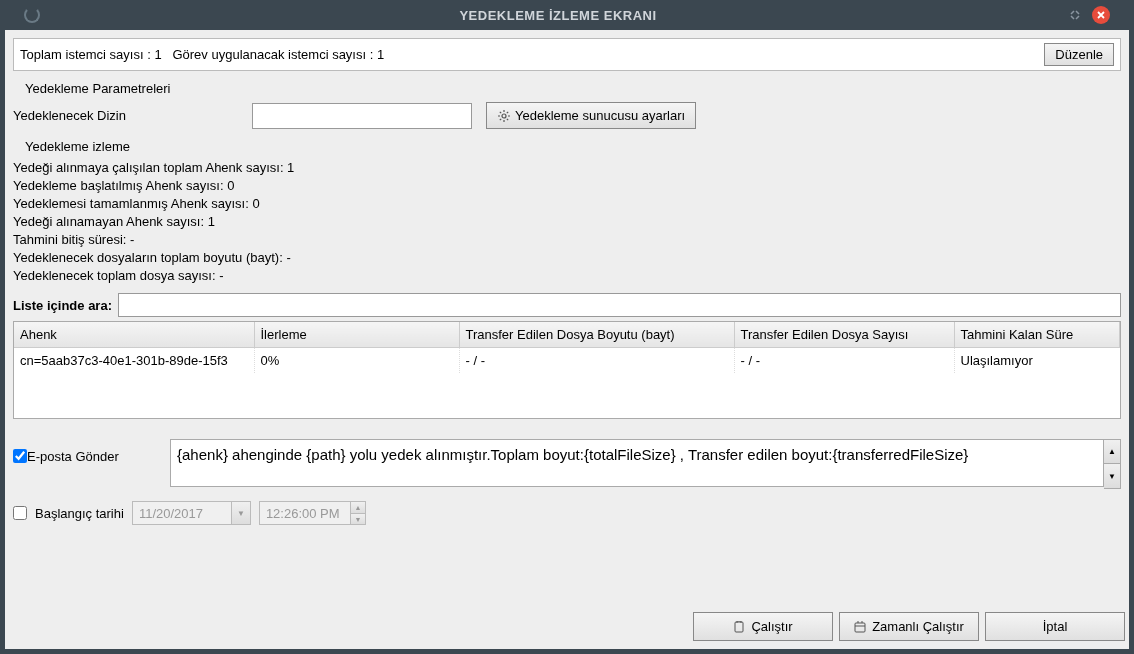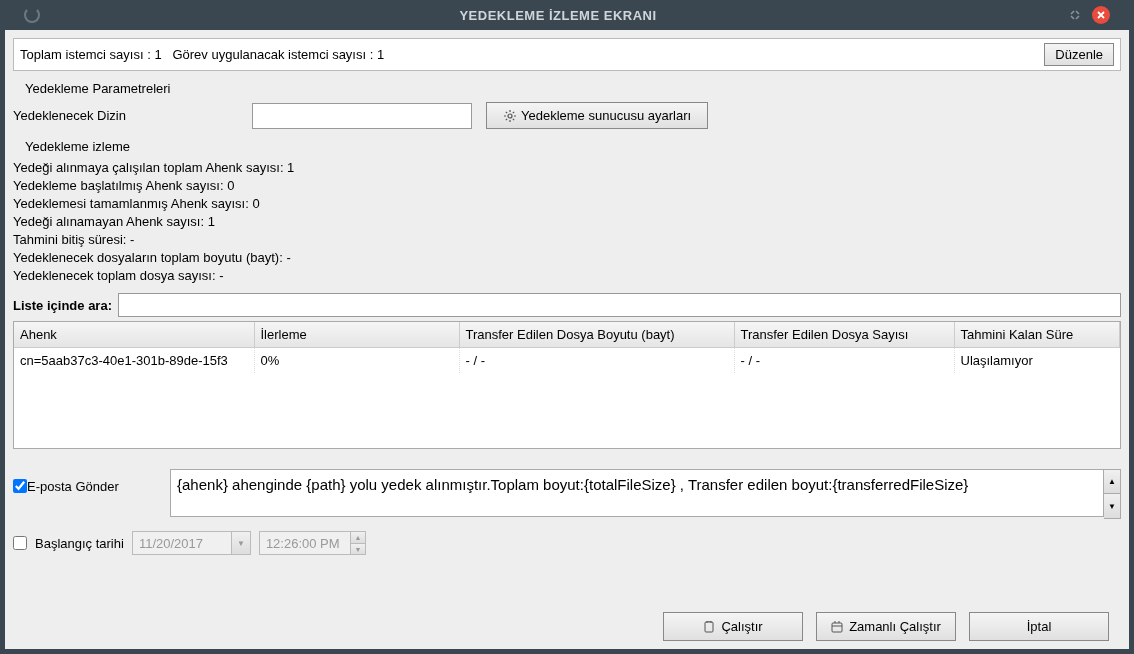--- a/index.html
+++ b/index.html
@@ -14,28 +14,28 @@
 .content { position: absolute; top: 30px; left: 5px; right: 5px; bottom: 5px; background: #eeeeee; padding: 8px; }
 .info-bar { background: #fff; border: 1px solid #bbb; padding: 4px 6px; display: flex; align-items: center; margin-bottom: 10px; }
 .info-bar-text { flex: 1; }
 .info-bar-text span { background: #fff; }
 .btn { background: linear-gradient(#f5f5f5, #e0e0e0); border: 1px solid #888; padding: 3px 10px; cursor: pointer; font-size: 13px; }
 .section-title { font-weight: normal; margin-bottom: 6px; margin-left: 12px; }
 .form-row { display: flex; align-items: center; gap: 14px; margin-bottom: 10px; }
 .form-label { width: 225px; }
 input[type=text].field { border: 1px solid #999; padding: 4px 6px; background: #fff; height: 26px; }
 .field-dir { width: 220px; }
-.btn-settings { display: flex; align-items: center; gap: 4px; padding: 5px 16px; }
+.btn-settings { display: flex; align-items: center; gap: 4px; padding: 5px 10px; }
 .gear { width: 14px; height: 14px; display: inline-block; }
 .status-lines { margin-bottom: 10px; }
 .status-line { margin-bottom: 3px; }
 .search-row { display: flex; align-items: center; gap: 6px; margin-bottom: 4px; }
 .search-row label { font-weight: bold; }
 .search-row input { flex: 1; border: 1px solid #999; padding: 4px 6px; height: 24px; background: #fff; }
-.table-wrap { border: 1px solid #aaa; background: #fff; height: 128px; overflow: auto; margin-bottom: 20px; }
+.table-wrap { border: 1px solid #aaa; background: #fff; height: 98px; overflow: auto; margin-bottom: 20px; }
 table { width: 100%; border-collapse: collapse; }
 th { text-align: left; font-weight: normal; background: linear-gradient(#f5f5f5, #e5e5e5); border: 1px solid #ccc; border-top: none; padding: 5px 6px; font-size: 13px; }
 th:first-child { border-left: none; }
 td { padding: 5px 6px; border-right: 1px dotted #ddd; vertical-align: top; }
 td:last-child { border-right: none; }
 .col-ahenk { width: 240px; }
 .col-progress { width: 205px; }
 .col-size { width: 275px; }
 .col-count { width: 220px; }
 .email-row { display: flex; align-items: flex-start; gap: 12px; margin-bottom: 12px; }
@@ -46,21 +46,21 @@
 .spin-btn { width: 16px; height: 24px; background: linear-gradient(#f0f0f0, #ddd); border: none; font-size: 8px; cursor: pointer; display: flex; align-items: center; justify-content: center; }
 .spin-btn:first-child { border-bottom: 1px solid #aaa; }
 .date-row { display: flex; align-items: center; gap: 8px; margin-bottom: 18px; }
 .date-field, .time-field { border: 1px solid #bbb; padding: 4px 6px; background: #f0f0f0; color: #999; height: 24px; display: flex; align-items: center; }
 .date-field { width: 100px; }
 .dd-btn { width: 20px; height: 24px; border: 1px solid #bbb; background: linear-gradient(#f0f0f0,#ddd); margin-left: -1px; display: flex; align-items: center; justify-content: center; font-size: 8px; color: #999; cursor: pointer; }
 .time-field { width: 92px; }
 .spinner-v { display: flex; flex-direction: column; margin-left: -1px; }
 .spinner-v button { width: 16px; height: 12px; border: 1px solid #bbb; background: linear-gradient(#f0f0f0,#ddd); font-size: 7px; color: #999; padding: 0; cursor: pointer; display: flex; align-items: center; justify-content: center; }
 .spinner-v button:first-child { border-bottom: none; }
-.footer { position: absolute; bottom: 8px; right: 20px; display: flex; gap: 13px; }
+.footer { position: absolute; bottom: 8px; right: 4px; display: flex; gap: 6px; }
 .footer .btn { min-width: 140px; display: flex; align-items: center; justify-content: center; gap: 6px; padding: 6px 14px; }
 .icon-run { width: 12px; height: 12px; }
 .icon-clock { width: 12px; height: 12px; }
 input[type=checkbox] { width: 14px; height: 14px; }
 </style>
 </head>
 <body>
 
 <div class="window">
   <div class="titlebar">

